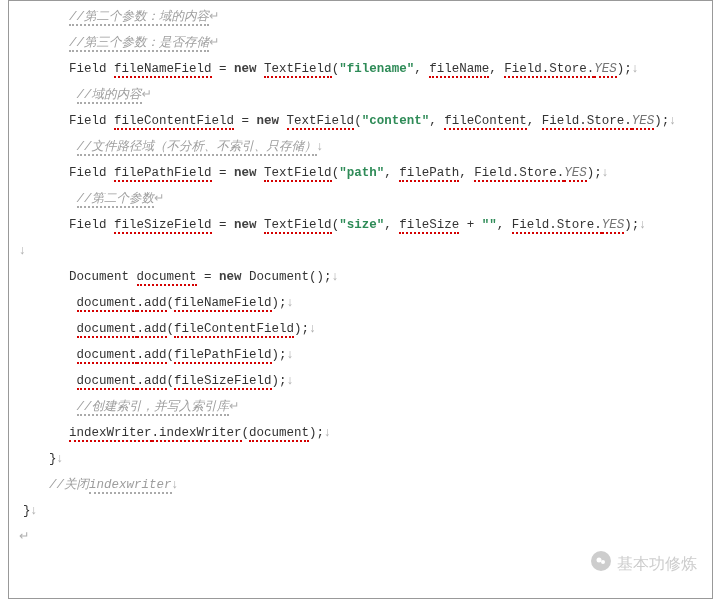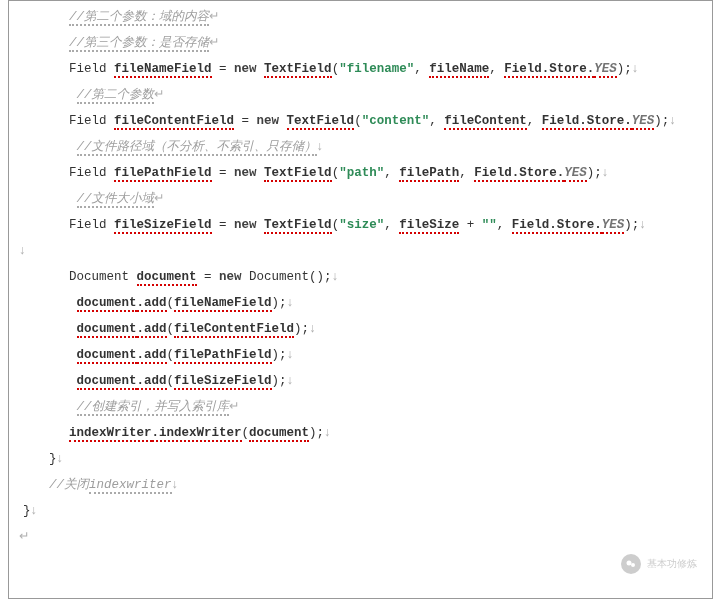--- a/index.html
+++ b/index.html
@@ -37,36 +37,35 @@
   .pad0f { padding-left: 40px; }
   .pad0c { padding-left: 14px; }
   .padneg { padding-left: 10px; }
 
   .c-comment { color: #9e9e9e; font-style: italic; }
   .c-kw { color: #404040; font-weight: bold; }
   .c-str { color: #2e8b57; font-weight: bold; }
   .c-const { color: #737373; font-style: italic; }
   .c-plain { color: #333; }
 
-  .u-red { border-bottom: 2px dotted #d40000; font-weight: bold; }
+  .u-red { border-bottom: 2px dotted #d40000; }
   .u-gray { border-bottom: 2px dotted #aaa; }
 
   .arrow { color: #b0b0b0; font-family: Arial, sans-serif; }
 
   
   .badge {
     position: absolute;
     right: 24px;
     bottom: 32px;
     display: flex;
-    align-items: center;
     gap: 6px;
     color: #c8c8c8;
     font-family: "Microsoft YaHei", Arial, sans-serif;
-    font-size: 10px;
+    font-size: 16px;
     opacity: 0.9;
   }
   .badge-icon {
     width: 20px;
     height: 20px;
     border-radius: 50%;
     background: #c8c8c8;
     display: flex;
     align-items: center;
     justify-content: center;
@@ -78,29 +77,29 @@
 
 <div class="frame">
   <div class="code-area">
 
     <div class="line pad1"><span class="c-comment u-gray">//第二个参数：域的内容</span><span class="arrow">↵</span></div>
 
     <div class="line pad1"><span class="c-comment u-gray">//第三个参数：是否存储</span><span class="arrow">↵</span></div>
 
     <div class="line pad1"><span class="c-plain">Field</span> <span class="c-plain u-red">fileNameField</span><span class="c-plain"> = </span><span class="c-kw">new</span> <span class="c-plain u-red">TextField</span><span class="c-plain">(</span><span class="c-str">"filename"</span><span class="c-plain">, </span><span class="c-plain u-red">fileName</span><span class="c-plain">, </span><span class="c-plain u-red">Field.Store.</span><span class="c-const u-red">YES</span><span class="c-plain">)</span><span class="c-plain">;</span><span class="arrow">↓</span></div>
 
-    <div class="line pad1"> <span class="c-comment u-gray">//第二个参数</span><span class="arrow">↵</span></div>
+    <div class="line pad1"> <span class="c-comment u-gray">//域的内容</span><span class="arrow">↵</span></div>
 
     <div class="line pad1"><span class="c-plain">Field</span> <span class="c-plain u-red">fileContentField</span><span class="c-plain"> = </span><span class="c-kw">new</span> <span class="c-plain u-red">TextField</span><span class="c-plain">(</span><span class="c-str">"content"</span><span class="c-plain">, </span><span class="c-plain u-red">fileContent</span><span class="c-plain">, </span><span class="c-plain u-red">Field.Store.</span><span class="c-const u-red">YES</span><span class="c-plain">)</span><span class="c-plain">;</span><span class="arrow">↓</span></div>
 
     <div class="line pad1"> <span class="c-comment u-gray">//文件路径域（不分析、不索引、只存储）</span><span class="arrow">↓</span></div>
 
     <div class="line pad1"><span class="c-plain">Field</span> <span class="c-plain u-red">filePathField</span><span class="c-plain"> = </span><span class="c-kw">new</span> <span class="c-plain u-red">TextField</span><span class="c-plain">(</span><span class="c-str">"path"</span><span class="c-plain">, </span><span class="c-plain u-red">filePath</span><span class="c-plain">, </span><span class="c-plain u-red">Field.Store.</span><span class="c-const u-red">YES</span><span class="c-plain">)</span><span class="c-plain">;</span><span class="arrow">↓</span></div>
 
-    <div class="line pad1"> <span class="c-comment u-gray">//文件大小域</span><span class="arrow">↵</span></div>
+    <div class="line pad1"> <span class="c-comment u-gray">//第二个参数</span><span class="arrow">↵</span></div>
 
     <div class="line pad1"><span class="c-plain">Field</span> <span class="c-plain u-red">fileSizeField</span><span class="c-plain"> = </span><span class="c-kw">new</span> <span class="c-plain u-red">TextField</span><span class="c-plain">(</span><span class="c-str">"size"</span><span class="c-plain">, </span><span class="c-plain u-red">fileSize</span><span class="c-plain"> + </span><span class="c-str">""</span><span class="c-plain">, </span><span class="c-plain u-red">Field.Store.</span><span class="c-const u-red">YES</span><span class="c-plain">)</span><span class="c-plain">;</span><span class="arrow">↓</span></div>
 
     <div class="line padneg"><span class="arrow">↓</span></div>
 
 
     <div class="line pad1"><span class="c-plain">Document</span> <span class="c-plain u-red">document</span><span class="c-plain"> = </span><span class="c-kw">new</span> <span class="c-plain">Document()</span><span class="c-plain">;</span><span class="arrow">↓</span></div>
 
     <div class="line pad1"> <span class="c-plain u-red">document</span><span class="c-plain u-red">.add</span><span class="c-plain">(</span><span class="c-plain u-red">fileNameField</span><span class="c-plain">)</span><span class="c-plain">;</span><span class="arrow">↓</span></div>
 

